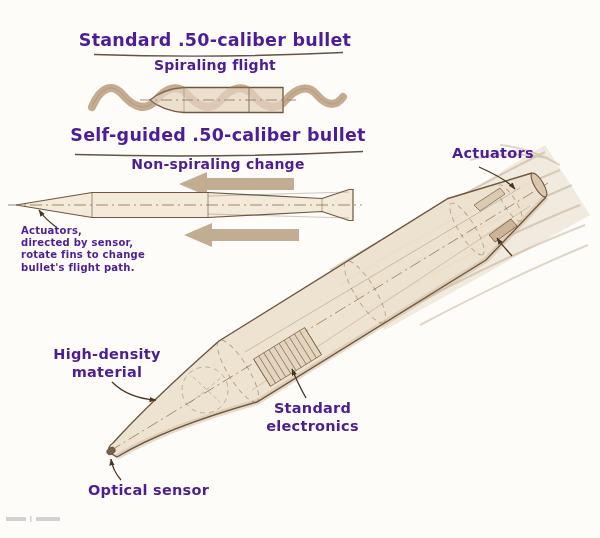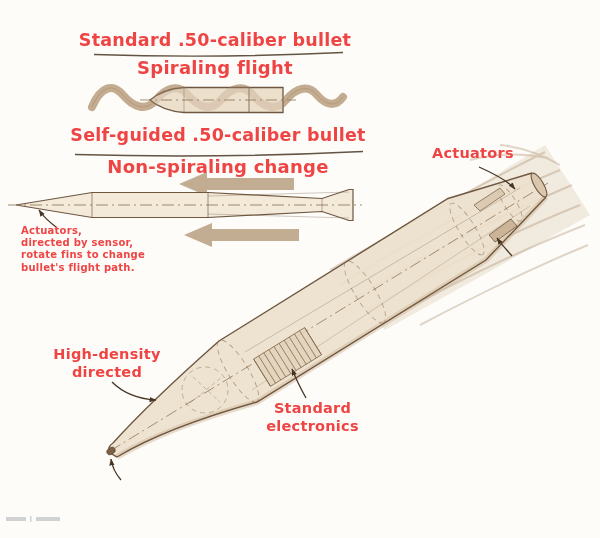--- a/index.html
+++ b/index.html
@@ -2,25 +2,25 @@
 <html><head>
 <meta charset="utf-8">
 <style>
   html,body{margin:0;padding:0;background:#ffffff;}
   .stage{
     position:relative;width:600px;height:538px;overflow:hidden;
     background:#fdfcf9;font-family:"DejaVu Sans",sans-serif;
   }
   svg.art{position:absolute;left:0;top:0;}
   .lbl{
-    position:absolute;color:#ef4444;font-weight:600;
+    position:absolute;color:#4c1d95;font-weight:600;
     white-space:pre-line;line-height:1.22;letter-spacing:.25px;
   }
   .title{font-size:17.5px;}
-  .sub{font-size:18px;}
+  .sub{font-size:14px;}
   .callout{font-size:14.5px;}
   .note{font-size:10px;}
   .center{text-align:center;}
 </style>
 </head>
 <body>
 
 <div class="stage">
 
   <svg class="art" width="600" height="538" viewBox="0 0 600 538">
@@ -135,19 +135,20 @@
   <div class="lbl sub center" style="left:70px;top:57px;width:290px;">Spiraling flight</div>
 
   <div class="lbl title center" style="left:58px;top:125px;width:320px;">Self-guided .50-caliber bullet</div>
   <div class="lbl sub center" style="left:58px;top:156px;width:320px;">Non-spiraling change</div>
 
   <div class="lbl note" style="left:21px;top:225px;width:160px;">Actuators,
 directed by sensor,
 rotate fins to change
 bullet's flight path.</div>
 
-  <div class="lbl callout" style="left:432px;top:145px;">Actuators</div>
+  <div class="lbl callout" style="left:452px;top:145px;">Actuators</div>
   <div class="lbl callout center" style="left:52px;top:346px;width:110px;">High-density
-directed</div>
+material</div>
   <div class="lbl callout center" style="left:260px;top:400px;width:105px;">Standard
 electronics</div>
+  <div class="lbl callout" style="left:88px;top:482px;">Optical sensor</div>
 
 </div>
 
 </body></html>

